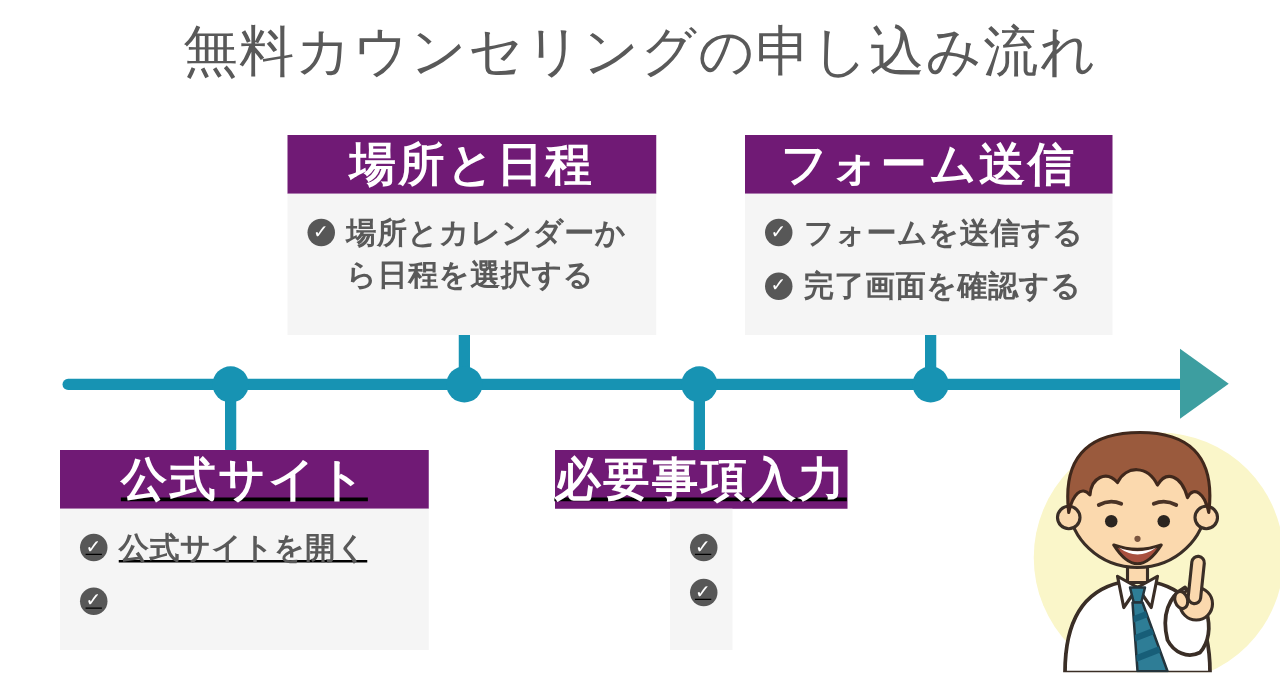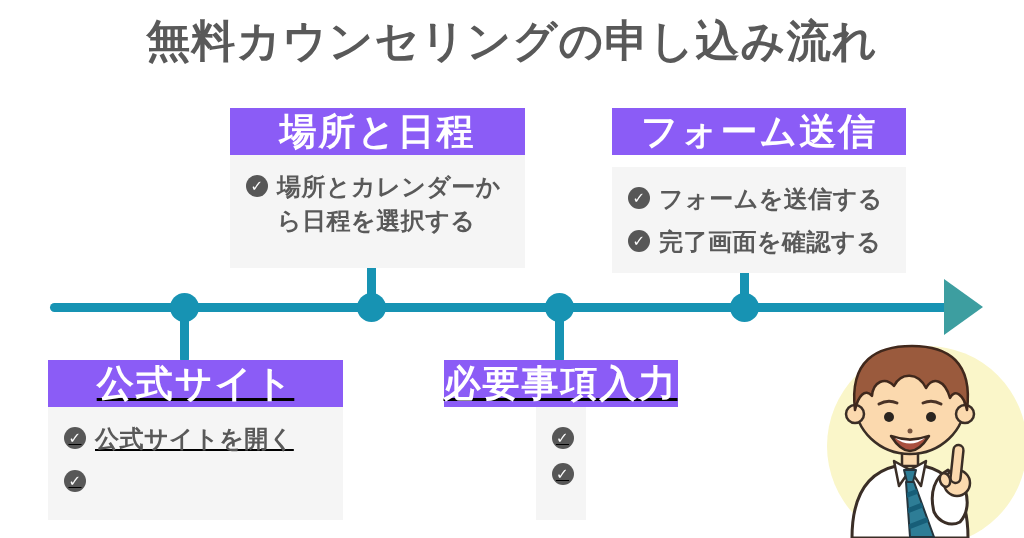--- a/index.html
+++ b/index.html
@@ -4,21 +4,21 @@
 <style>
   html,body{margin:0;padding:0;}
   body{
     width:1024px;height:538px;background:#ffffff;overflow:hidden;position:relative;
     font-family:"Liberation Sans","DejaVu Sans",sans-serif;
   }
   .canvas{position:absolute;inset:0;}
 
   .title{
     position:absolute;left:0;right:0;top:12px;margin:0;text-align:center;
-    font-size:44px;font-weight:bold;color:#595959;letter-spacing:1px;
+    font-size:44px;font-weight:normal;color:#595959;letter-spacing:1px;
   }
 
   
   .tl-line{position:absolute;left:50px;top:303px;width:900px;height:9px;background:#1793B3;border-radius:5px;}
   .tl-dot{position:absolute;top:293px;width:29px;height:29px;border-radius:50%;background:#1793B3;}
   .dot-1{left:170px;} .dot-2{left:357px;} .dot-3{left:545px;} .dot-4{left:730px;}
   .tl-stub{position:absolute;width:9px;background:#1793B3;border-radius:4px;}
   .stub-1{left:180px;top:307px;height:56px;}
   .stub-2{left:367px;top:264px;height:44px;}
   .stub-3{left:555px;top:307px;height:56px;}
@@ -27,25 +27,25 @@
     position:absolute;left:944px;top:279px;width:0;height:0;
     border-top:28px solid transparent;border-bottom:28px solid transparent;
     border-left:39px solid #3D9EA0;
   }
 
   
   .step{position:absolute;width:295px;display:flex;flex-direction:column;}
   .step-above{top:108px;height:160px;}
   .step-below{top:360px;height:160px;text-decoration:underline;}
   .box-place{left:230px;}
-  .box-form{left:612px;width:294px;gap:12px;}
+  .box-form{left:596px;width:294px;}
   .box-official{left:48px;}
   .box-required{left:413px;align-items:center;}
   .step-header{
-    height:47px;flex:0 0 47px;background:#8b5cf6;color:#ffffff;
+    height:47px;flex:0 0 47px;background:#701a75;color:#ffffff;
     font-size:37px;font-weight:bold;letter-spacing:2px;
     display:flex;align-items:center;justify-content:center;white-space:nowrap;
   }
   .step-body{flex:1;background:#F5F5F5;padding:15px 12px 6px 16px;}
   .item{
     display:flex;align-items:flex-start;gap:9px;margin:0 0 9px 0;
     font-size:24px;font-weight:bold;color:#595959;line-height:1.4;letter-spacing:0.5px;
   }
   .chk{
     flex:0 0 22px;width:22px;height:22px;border-radius:50%;background:#575757;

